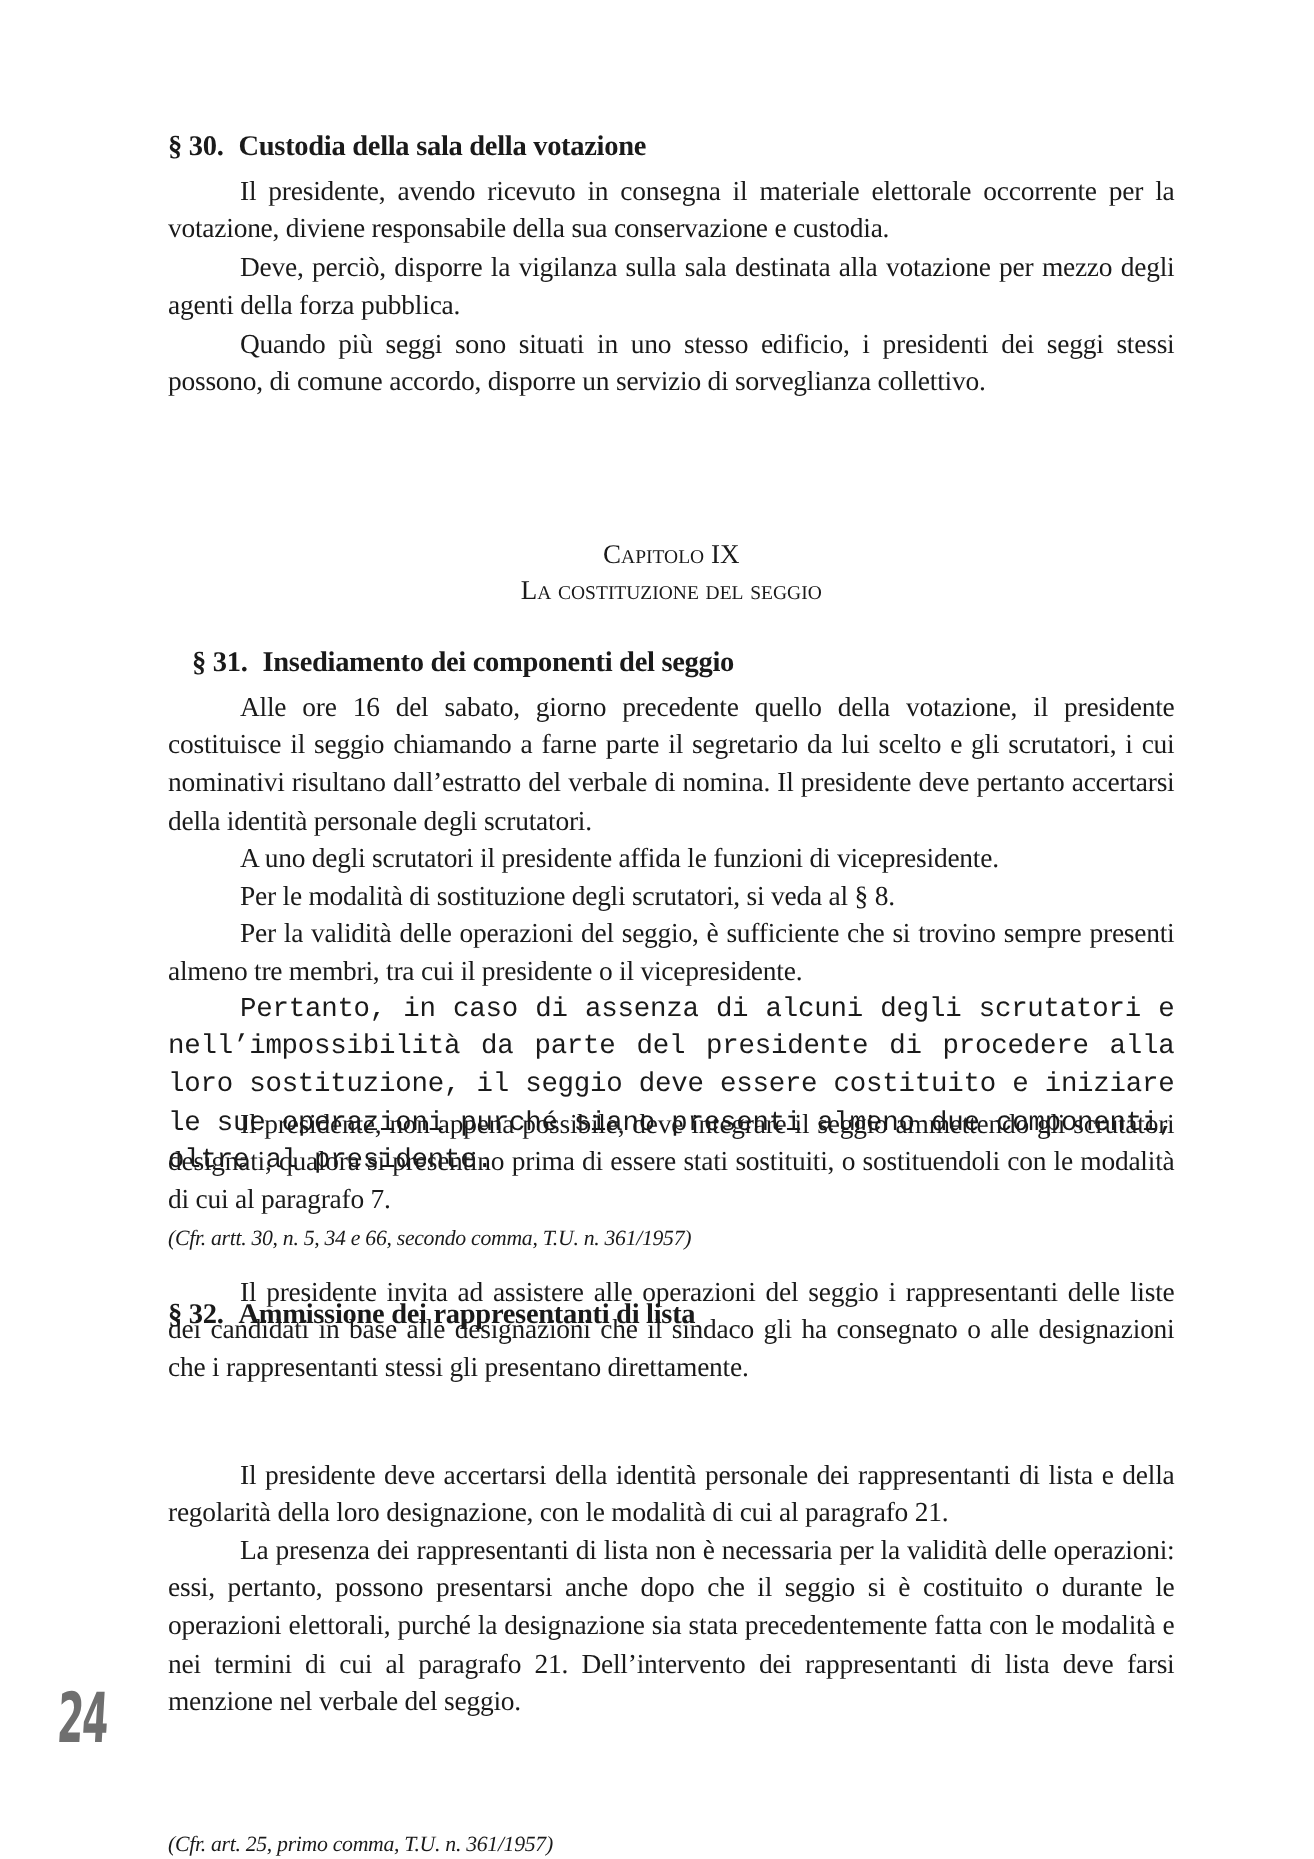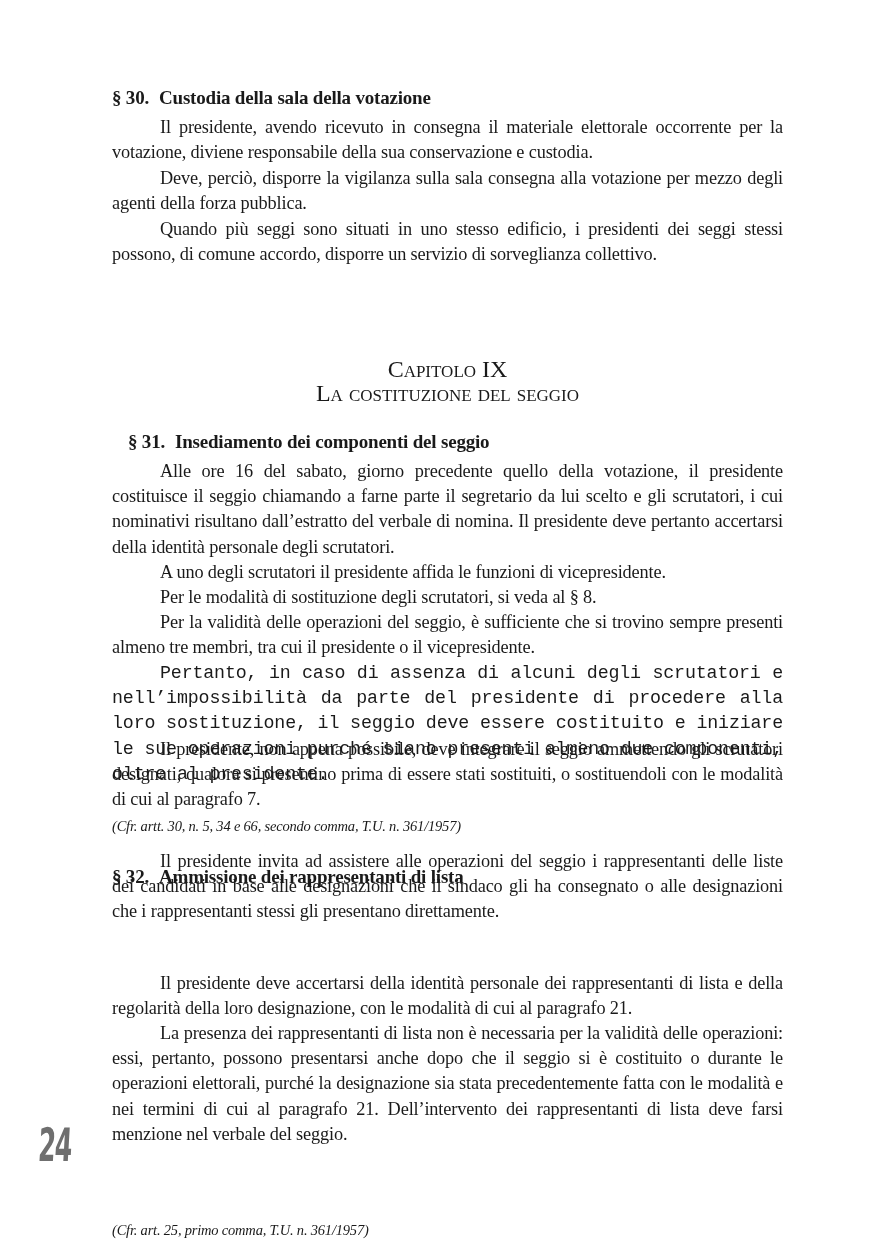--- a/index.html
+++ b/index.html
@@ -3,34 +3,34 @@
 <meta charset="utf-8">
 <style>
   html, body { margin:0; padding:0; background:#ffffff; }
   body { width:876px; height:1239px; position:relative; overflow:hidden;
          font-family:"Liberation Serif", "DejaVu Serif", serif; color:#1a1a1a; }
   .page { position:absolute; left:112px; top:0; width:671px; }
   .section-title { position:absolute; left:0; font-weight:bold; font-size:19px; letter-spacing:-0.2px; white-space:nowrap;text-align:right; }
   .section-title .num { margin-right:10px; }
   .para { position:absolute; left:0; width:671px; font-size:18.3px; line-height:25.2px; text-align:justify; text-indent:48px; letter-spacing:-0.15px; }
   .cite { position:absolute; left:0; font-style:italic; font-size:14.5px; white-space:nowrap; letter-spacing:-0.2px; }
-  .chapter { position:absolute; left:0; width:671px; text-align:center; font-variant:small-caps; font-size:24px; line-height:24px; }
+  .chapter { position:absolute; left:0; width:671px; text-align:center; font-variant:small-caps; font-size:18px; line-height:24px; }
   .pagenum { position:absolute; left:40px; top:1118px; font-family:"DejaVu Sans", sans-serif; font-weight:bold;
              font-size:46px; color:#6f6f6f; transform:scaleX(0.55) skewX(-6deg); transform-origin:left top; letter-spacing:-2px; }
 </style>
 </head>
 <body>
 
 <div class="page">
 
   <div class="section-title" style="top:87px;">
     <span class="num">§ 30.</span><span>Custodia della sala della votazione</span>
   </div>
   <p class="para" style="top:115px;margin:0;">Il presidente, avendo ricevuto in consegna il materiale elettorale occorrente per la votazione, diviene responsabile della sua conservazione e custodia.</p>
-  <p class="para" style="top:166px;margin:0;">Deve, perciò, disporre la vigilanza sulla sala consegna alla votazione per mezzo degli agenti della forza pubblica.</p>
+  <p class="para" style="top:166px;margin:0;">Deve, perciò, disporre la vigilanza sulla sala destinata alla votazione per mezzo degli agenti della forza pubblica.</p>
   <p class="para" style="top:217px;margin:0;">Quando più seggi sono situati in uno stesso edificio, i presidenti dei seggi stessi possono, di comune accordo, disporre un servizio di sorveglianza collettivo.</p>
 
   <div class="chapter" style="top:357px;">Capitolo IX</div>
   <div class="chapter" style="top:381px;">La costituzione del seggio</div>
 
   <div class="section-title" style="top:431px;margin-left:16px;">
     <span class="num">§ 31.</span><span>Insediamento dei componenti del seggio</span>
   </div>
   <p class="para" style="top:459px;margin:0;">Alle ore 16 del sabato, giorno precedente quello della votazione, il presidente costituisce il seggio chiamando a farne parte il segretario da lui scelto e gli scrutatori, i cui nominativi risultano dall’estratto del verbale di nomina. Il presidente deve pertanto accertarsi della identità personale degli scrutatori.</p>
   <p class="para" style="top:560px;margin:0;">A uno degli scrutatori il presidente affida le funzioni di vicepresidente.</p>

